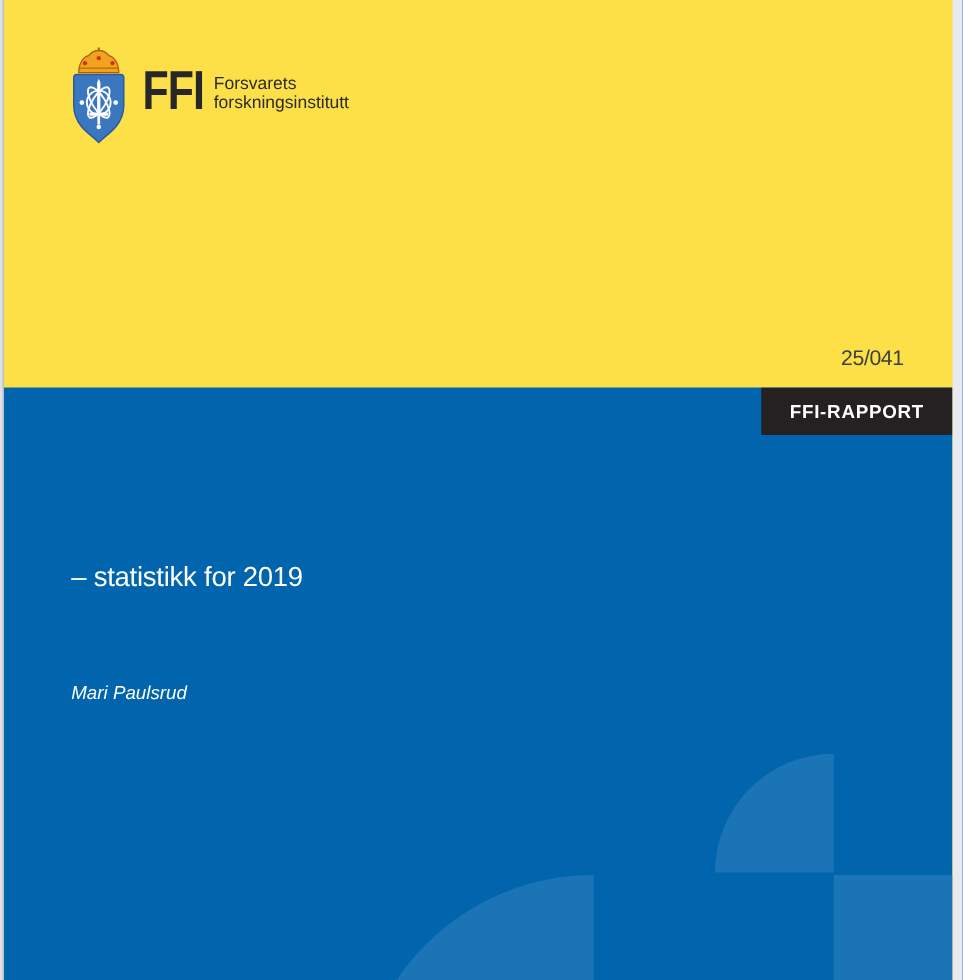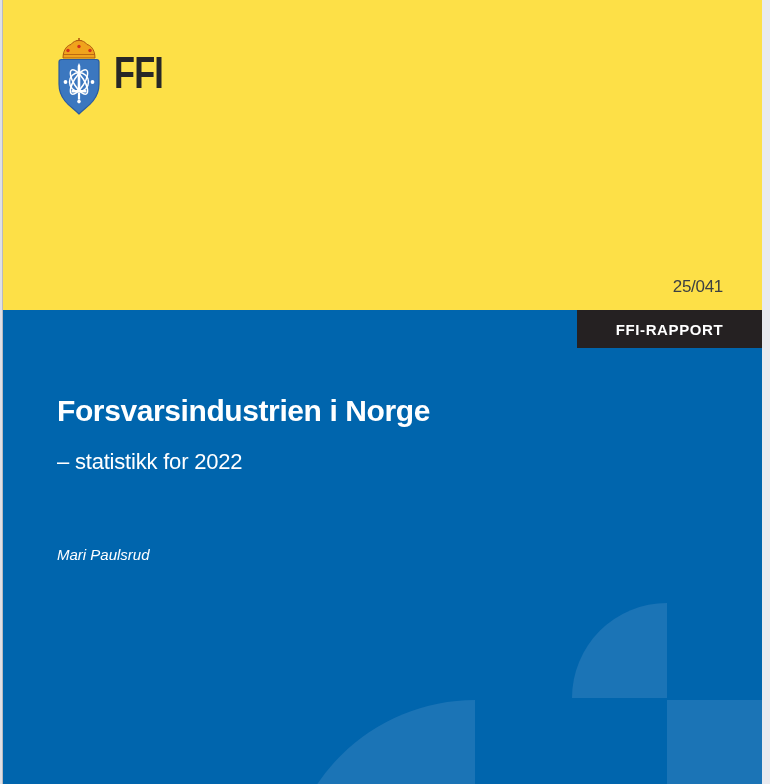--- a/index.html
+++ b/index.html
@@ -33,21 +33,21 @@
   .report-number{
     position:absolute;top:277px;right:39px;
     font-size:17px;color:#3c4043;letter-spacing:-0.3px;
   }
   
   .blue-section{
     position:absolute;left:0;top:310px;width:759px;height:474px;
     background:var(--brand-blue,#0065AD);overflow:hidden;
   }
   .banner{
-    position:absolute;top:0;right:0;width:185px;height:38px;
+    position:absolute;top:0;right:0;width:153px;height:38px;
     background:var(--banner-black,#252122);
     display:flex;align-items:center;justify-content:center;
     color:#ffffff;font-size:15px;font-weight:700;letter-spacing:0.6px;
   }
   .cover-title{
     position:absolute;left:54px;top:84px;
     font-size:30px;font-weight:700;color:#ffffff;letter-spacing:-0.4px;
   }
   .cover-subtitle{
     position:absolute;left:54px;top:139px;
@@ -97,30 +97,31 @@
         </g>
         <circle cx="9.5" cy="45" r="1.9" fill="#ffffff"></circle>
         <circle cx="36.5" cy="45" r="1.9" fill="#ffffff"></circle>
 
         <polygon points="23,26 24.3,29 24.3,53 21.7,53 21.7,29" fill="#ffffff"></polygon>
         <rect x="15.5" y="53" width="15" height="2.6" rx="1" fill="#ffffff"></rect>
         <rect x="21.9" y="55.6" width="2.2" height="7" fill="#ffffff"></rect>
         <circle cx="23" cy="64.6" r="1.8" fill="#ffffff"></circle>
       </svg>
       <div class="logo-abbr">FFI</div>
+      <div class="logo-name">Forsvarets
+forskningsinstitutt</div>
     </div>
 
     <div class="report-number">25/041</div>
 
     <div class="blue-section">
       <div class="decor decor-qc-small"></div>
       <div class="decor decor-sq-small"></div>
       <div class="decor decor-qc-large"></div>
 
       <div class="banner">FFI-RAPPORT</div>
-      <div class="cover-title">Forsvarsindustrien i Norge</div>
-      <div class="cover-subtitle">– statistikk for 2022</div>
+      <div class="cover-subtitle">– statistikk for 2019</div>
       <div class="cover-author">Mari Paulsrud</div>
     </div>
   </div>
 
   <div class="edge-left"></div>
 </div>
 
 </body></html>

